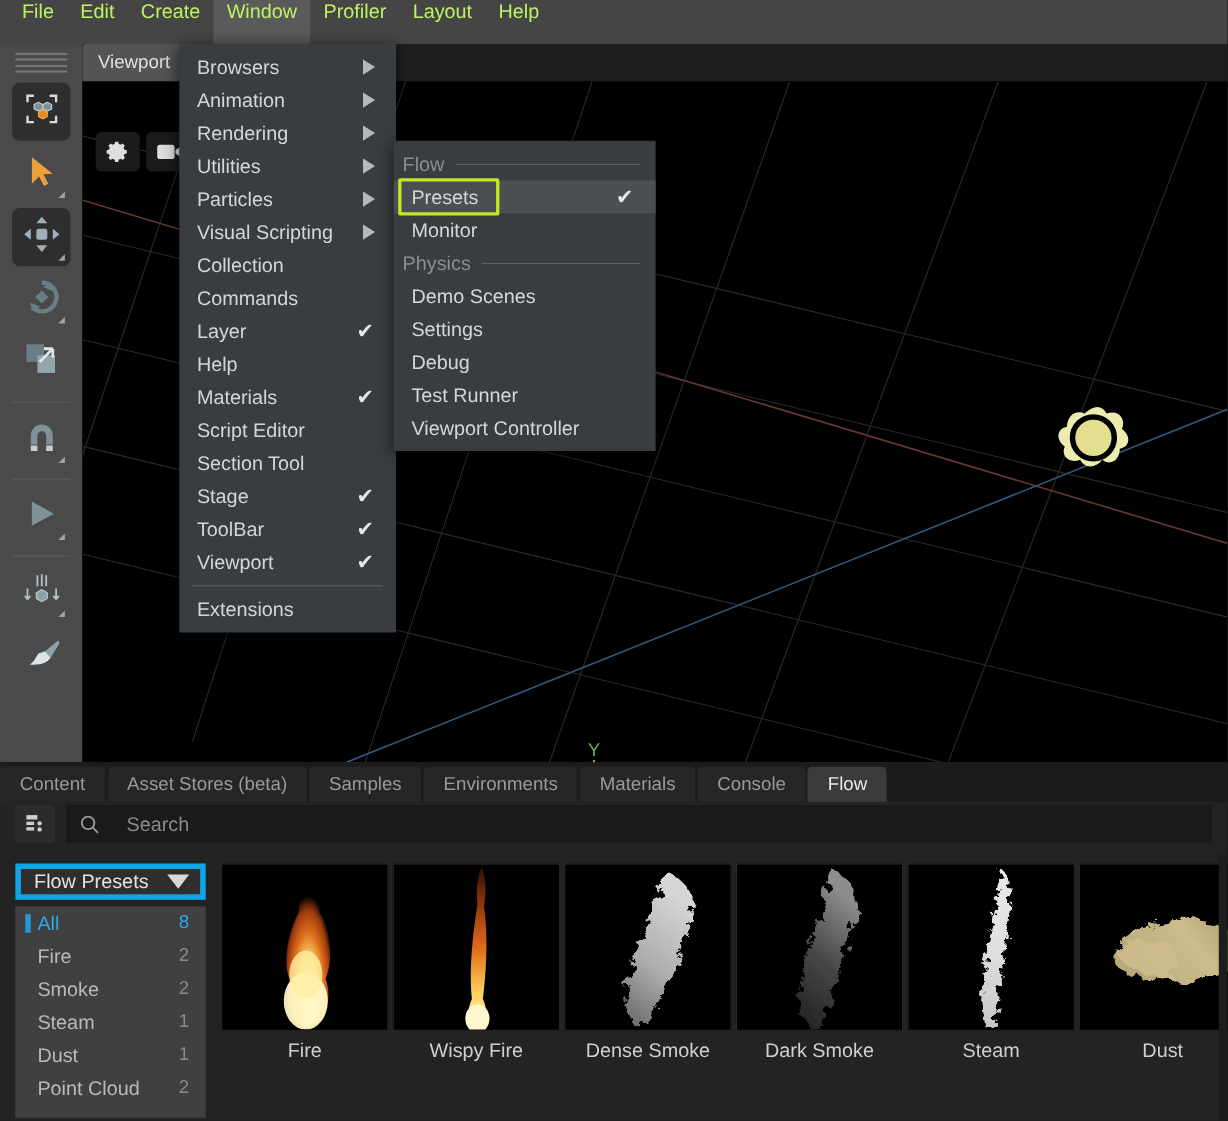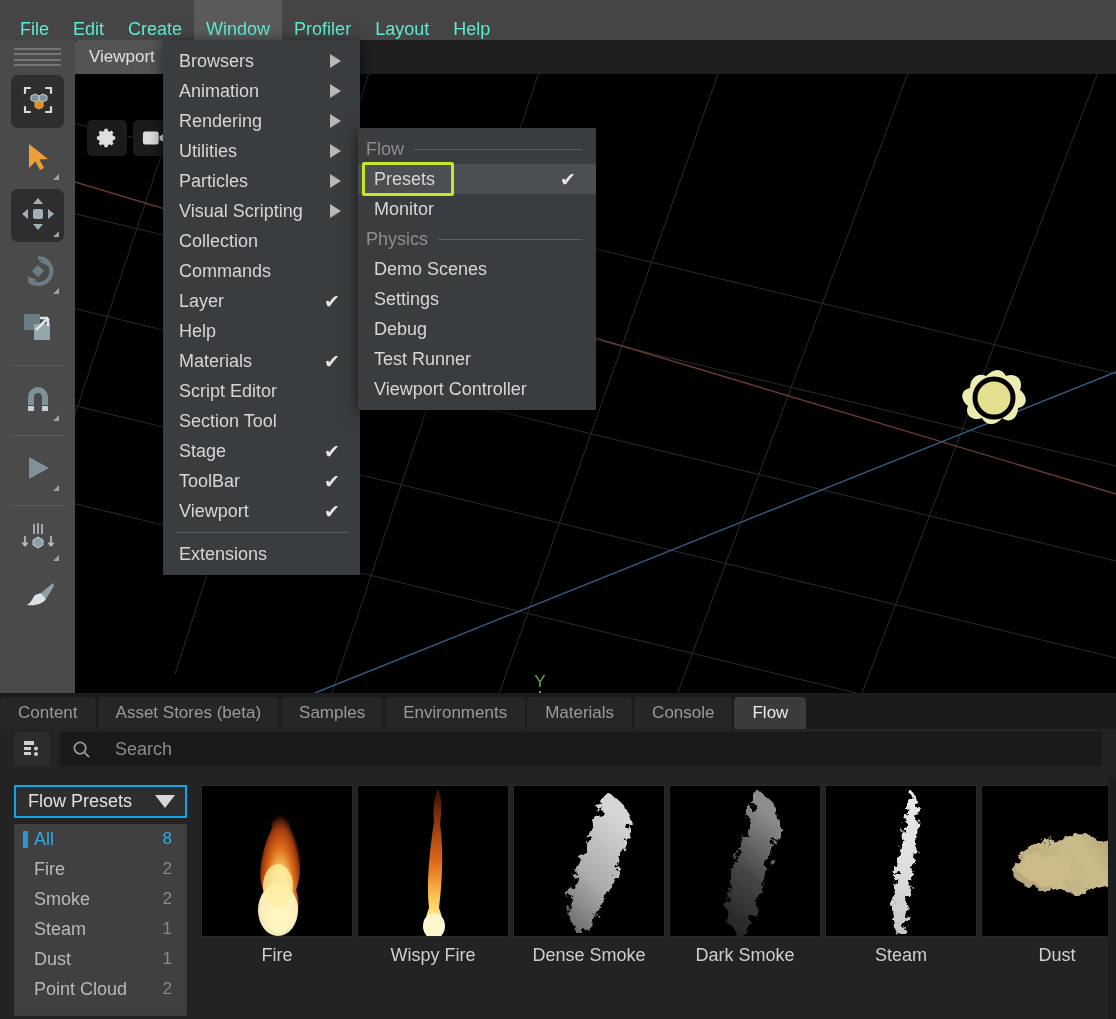--- a/index.html
+++ b/index.html
@@ -14,22 +14,22 @@
   }
   #app { position: relative; width: 1116px; height: 1019px; background:#1f1f1f; }
 
   
   .menubar {
     position:absolute; left:0; top:0; width:1116px; height:40px;
     background:#454545; display:flex; align-items:center; padding-left:8px;
     z-index: 5;
   }
   .menubar-item {
-    height:40px; padding:0 12px; display:flex; align-items:flex-end;
-    font-size:18px; color:#5eead4; cursor:default; white-space:nowrap;
+    height:40px; padding:0 12px; display:flex; align-items:flex-start;
+    font-size:18px; color:#bef264; cursor:default; white-space:nowrap;
   }
   .menubar-item.active { background:#5a5a5a; }
 
   
   .toolbar {
     position:absolute; left:0; top:40px; width:75px; height:653px;
     background:#4a4a4a; display:flex; flex-direction:column; align-items:center;
     padding-top:8px;
   }
   .grip { width:47px; height:18px; display:flex; flex-direction:column; justify-content:space-between; margin-bottom:9px;}
@@ -111,21 +111,21 @@
     flex:1; background:transparent; border:0; outline:0;
     color:#bdbdbd; font-size:18px; font-family:"Liberation Sans", sans-serif;
   }
   .searchbox input::placeholder { color:#8b8b8b; }
 
   .content { position:absolute; left:0; top:84px; width:1116px; height:242px; display:flex; }
   .cat-panel { width:195px; padding:8px 8px 0 14px; }
   .cat-header {
     height:33px; background:#2e2e2e; display:flex; align-items:center;
     justify-content:space-between; padding:0 10px 0 12px; font-size:18px; color:#e2e2e2;
-    border:2px solid #0ea5e9;
+    border:5px solid #0ea5e9;
   }
   .caret-down { width:0;height:0;border-left:10px solid transparent;border-right:10px solid transparent;border-top:13px solid #d8d8d8;}
   .cat-list { margin-top:6px; background:#404040; border:1px solid #3a3a3a; border-top:0; height:192px; }
   .cat-row {
     height:30px; display:flex; align-items:center; padding:0 14px 0 8px; font-size:18px; color:#b9b9b9;
     position:relative;
   }
   .cat-row .bar { width:5px; height:17px; background:#2497d6; margin-right:6px; visibility:hidden;}
   .cat-row.sel .bar { visibility:visible; }
   .cat-row.sel .cname, .cat-row.sel .ccount { color:#30a8e8; }

